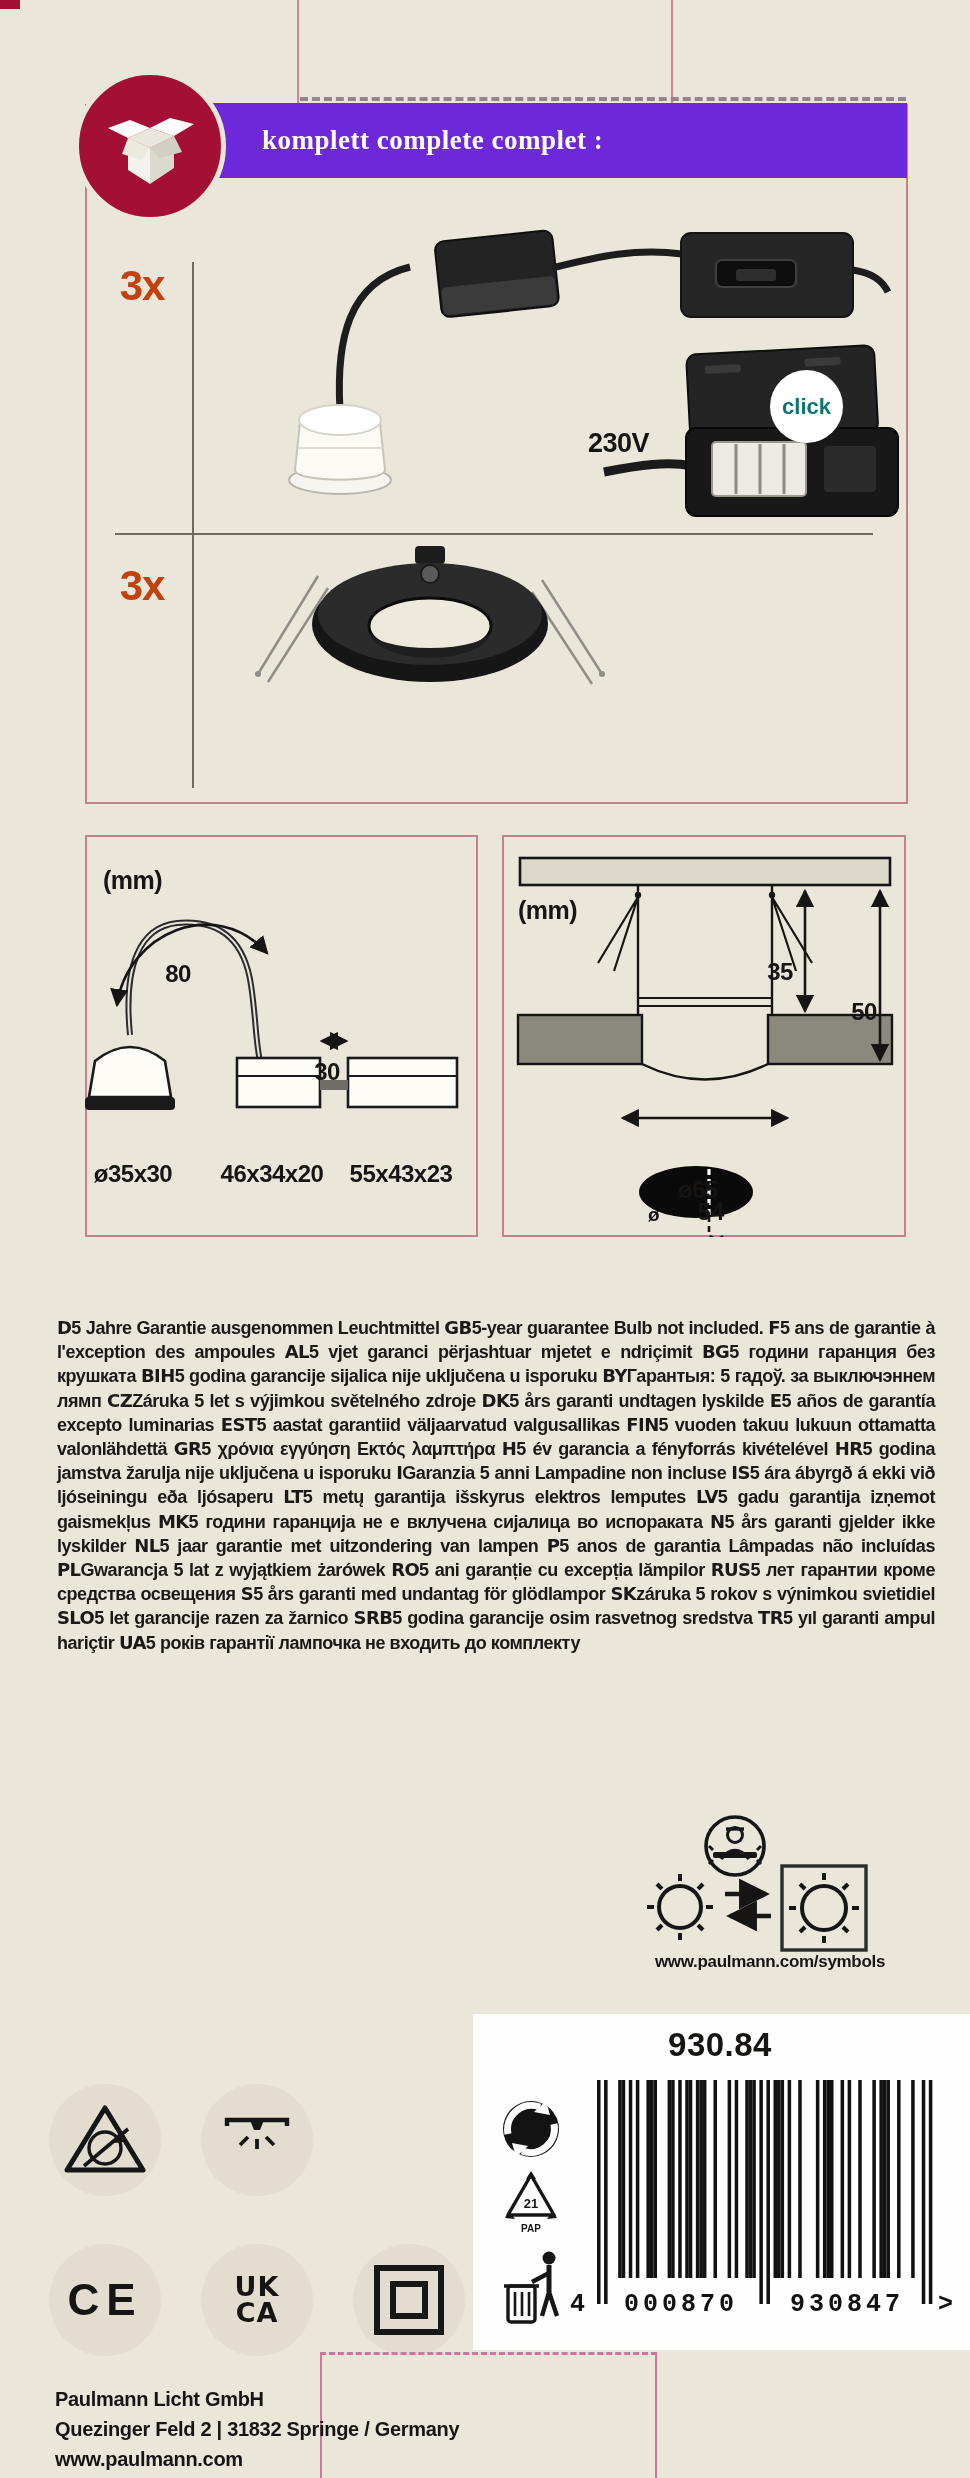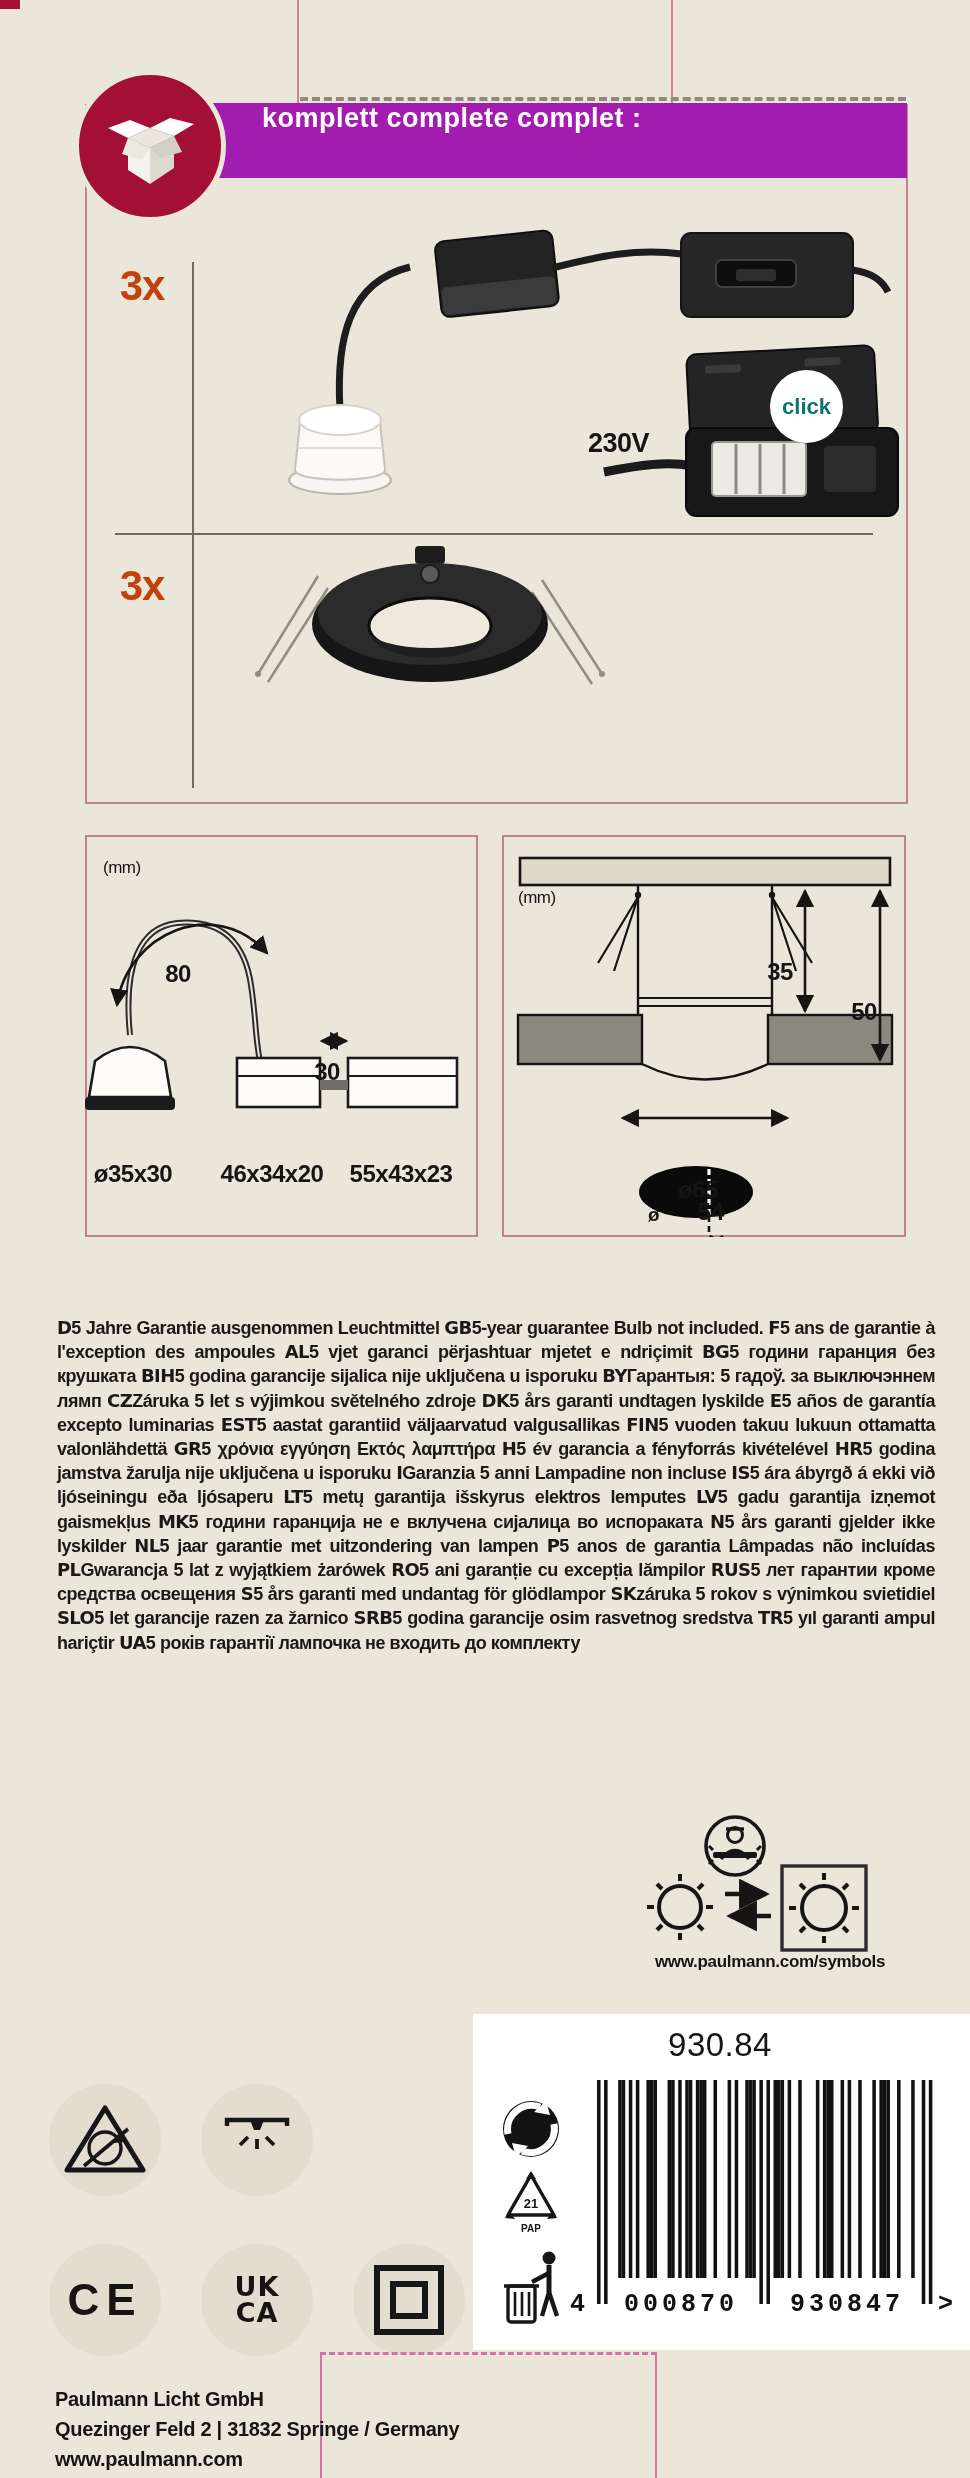--- a/index.html
+++ b/index.html
@@ -1,31 +1,31 @@
 <!DOCTYPE html>
 <html><head>
 <meta charset="utf-8">
 <style>
   html,body{margin:0;padding:0;}
   #page{position:relative;width:970px;height:2478px;background:#ebe6da;overflow:hidden;
         font-family:"Liberation Sans",sans-serif;color:#171513;}
   .abs{position:absolute;}
   .panel{border:2.5px solid #c2818e;box-sizing:border-box;}
-  .banner{background:#a21caf;display:flex;}
+  .banner{background:#6d28d9;display:flex;align-items:center;font-family:Liberation Serif, serif;}
   .banner-label{color:#fff;font-size:27px;font-weight:700;letter-spacing:.5px;margin-left:112px;white-space:nowrap;}
   .qty{color:#c2410c;font-size:42px;font-weight:700;letter-spacing:-1px;text-align:center;}
   .divider{background:#6e6a5e;}
   .dimlabel{font-weight:700;font-size:24px;text-align:center;letter-spacing:-.5px;white-space:nowrap;margin-top:48px;}
-  .mm{font-weight:400;font-size:17px;letter-spacing:-.5px;}
+  .mm{font-weight:700;font-size:25px;letter-spacing:-.5px;margin-top:8px;}
   .v230{font-size:27px;font-weight:700;letter-spacing:-.5px;}
   .guarantee{font-size:18px;line-height:23.2px;font-weight:700;letter-spacing:-.45px;text-align:justify;color:#1b1916;}
   .gcode{font-family:"DejaVu Sans",sans-serif;font-weight:700;letter-spacing:-.6px;}
   .symurl{font-size:17px;font-weight:700;text-align:center;letter-spacing:-.3px;}
   .white-panel{background:#fefefe;}
-  .article{font-size:33px;font-weight:400;text-align:center;letter-spacing:.5px;}
+  .article{font-size:33px;font-weight:700;text-align:center;letter-spacing:.5px;}
   .eandigit{font-family:"Liberation Mono",monospace;font-weight:700;font-size:25px;color:#111;}
   .iconcircle{width:112px;height:112px;border-radius:50%;background:#e2ddcf;display:flex;align-items:center;justify-content:center;flex-direction:column;}
   .ce-text{font-size:44px;font-weight:700;letter-spacing:7px;}
   .ukca{font-family:"DejaVu Sans",sans-serif;font-size:27px;font-weight:700;line-height:.95;text-align:center;letter-spacing:1px;}
   .hours{font-size:15px;font-weight:700;margin-top:2px;}
   .class2-outer{width:58px;height:58px;border:6px solid #161616;display:flex;align-items:center;justify-content:center;}
   .class2-inner{width:26px;height:26px;border:6px solid #161616;}
   .footer-line{font-size:20px;font-weight:700;letter-spacing:-.3px;white-space:nowrap;}
   .cutline{border-left:2.5px solid #d2749b;border-right:2.5px solid #d2749b;border-top:3px dashed #d2749b;box-sizing:border-box;}
   .dieline-v{background:#cf8494;}

